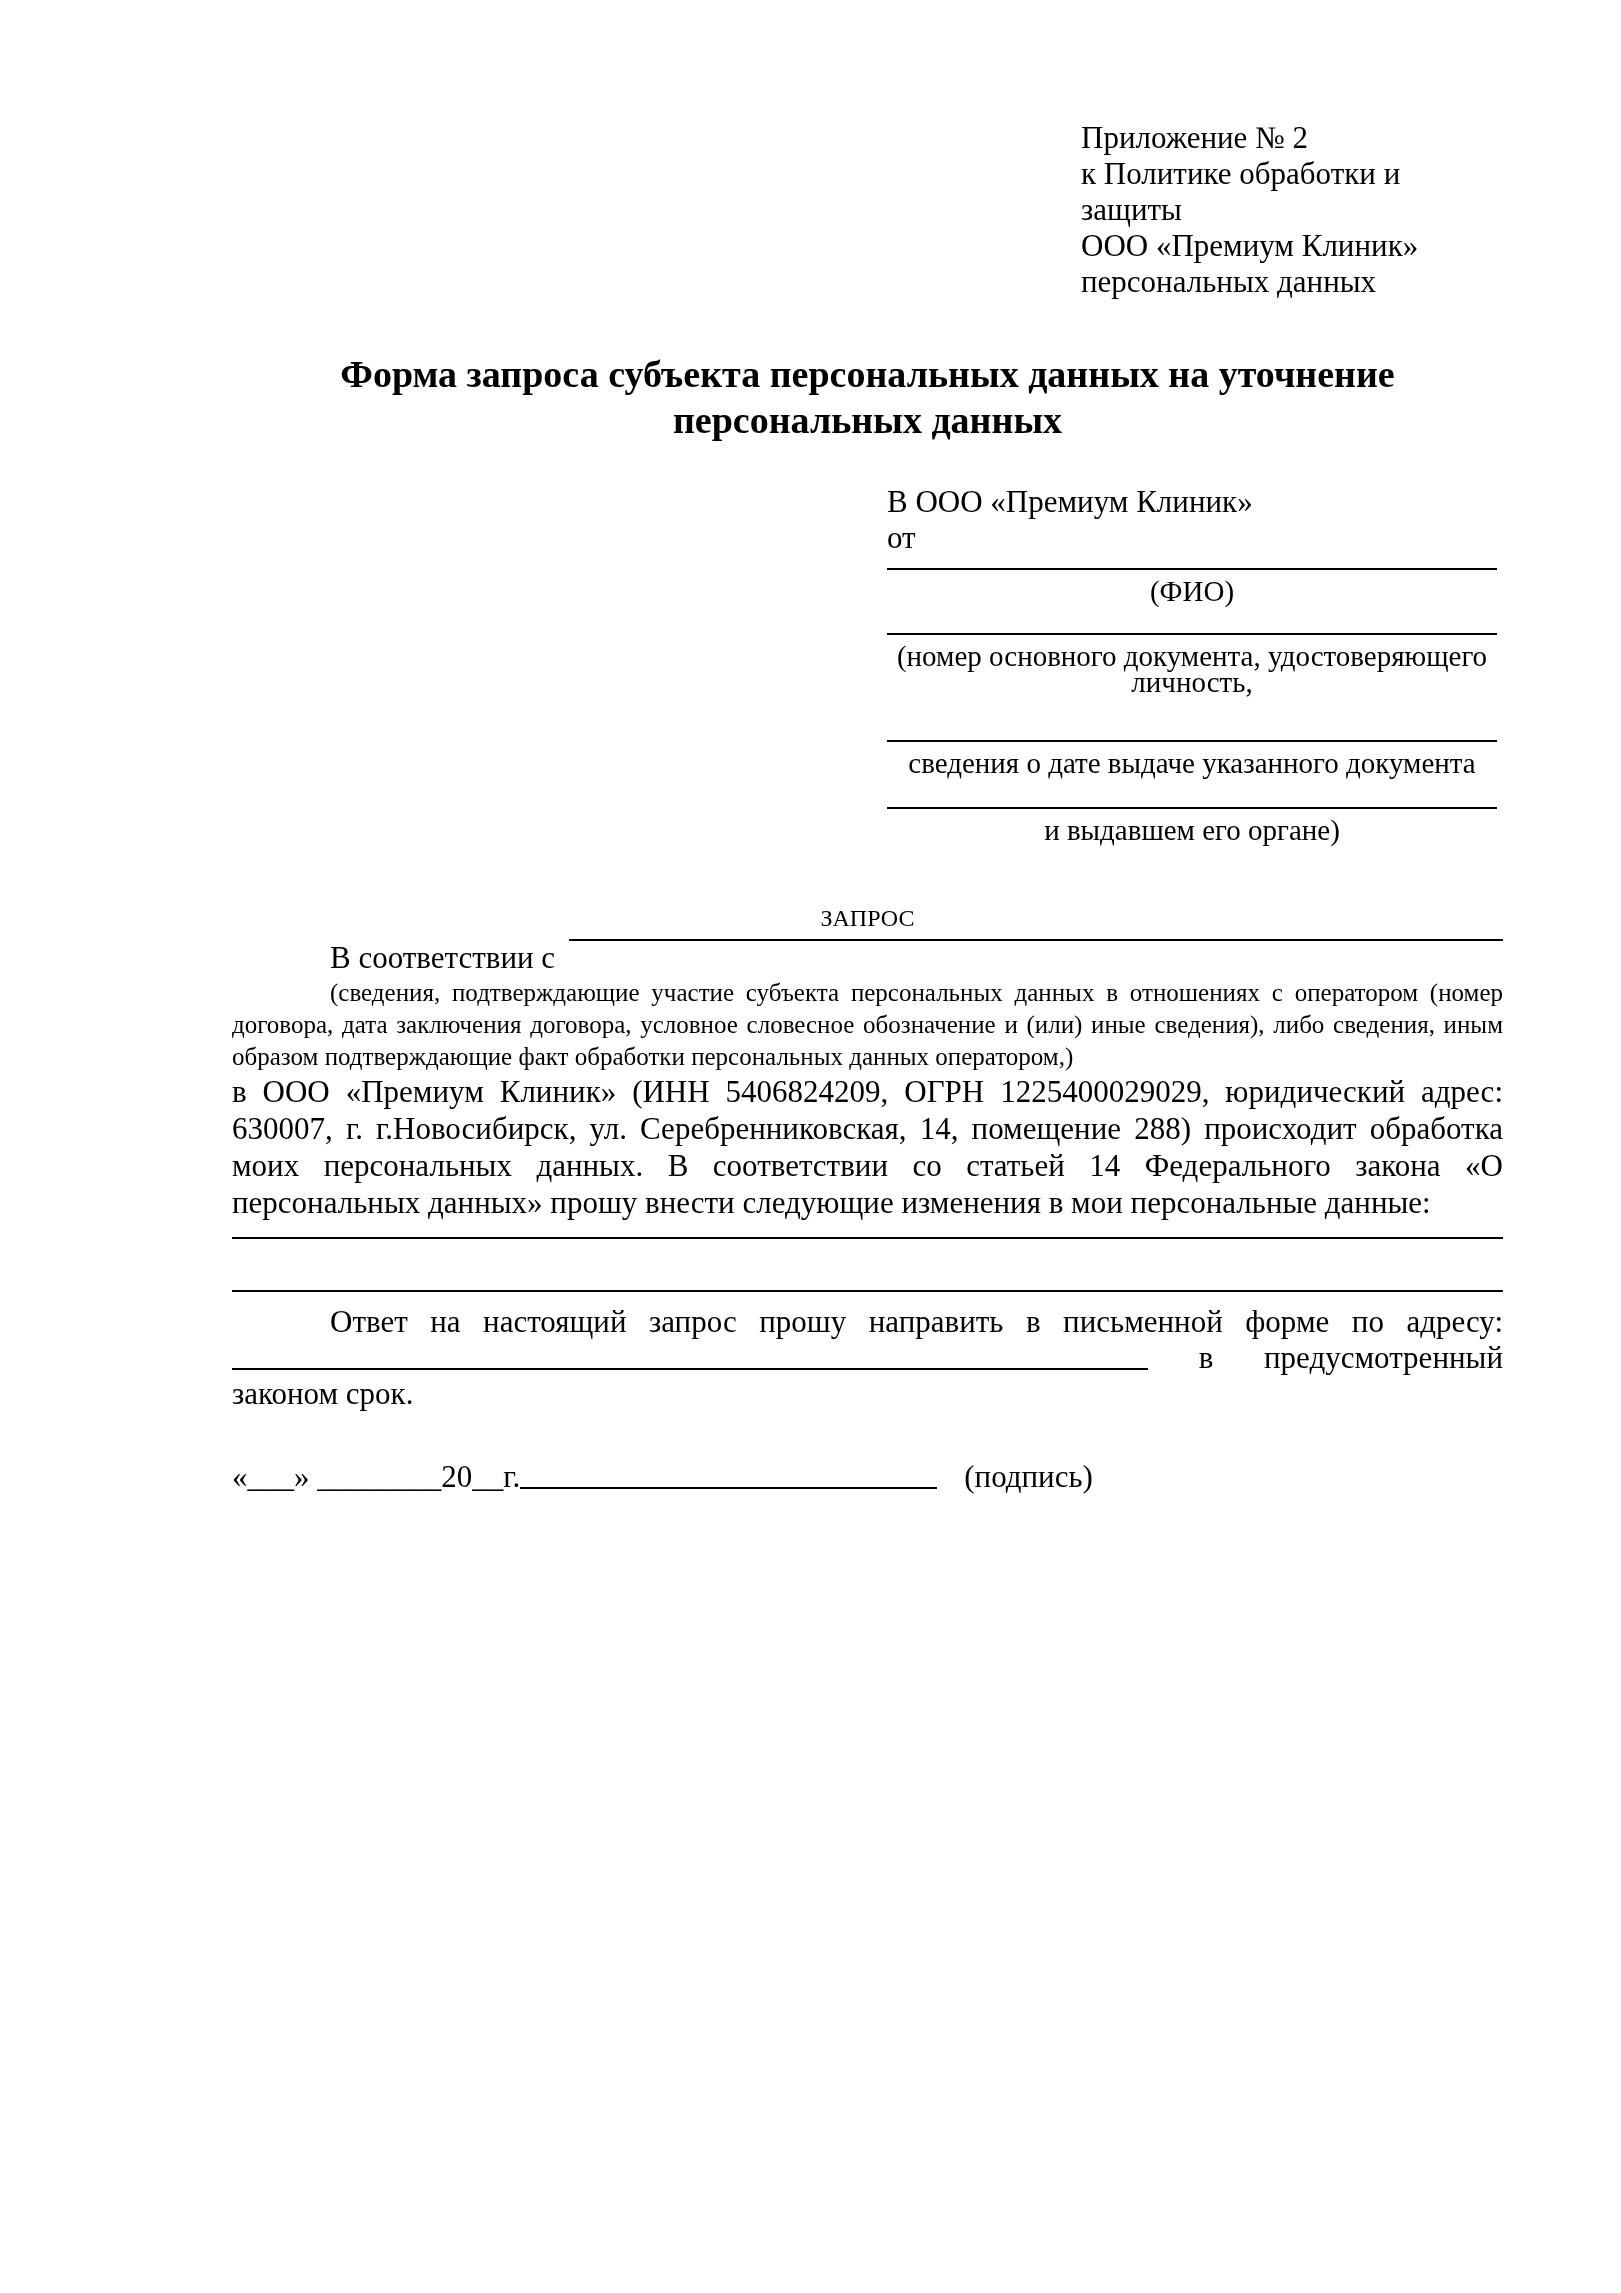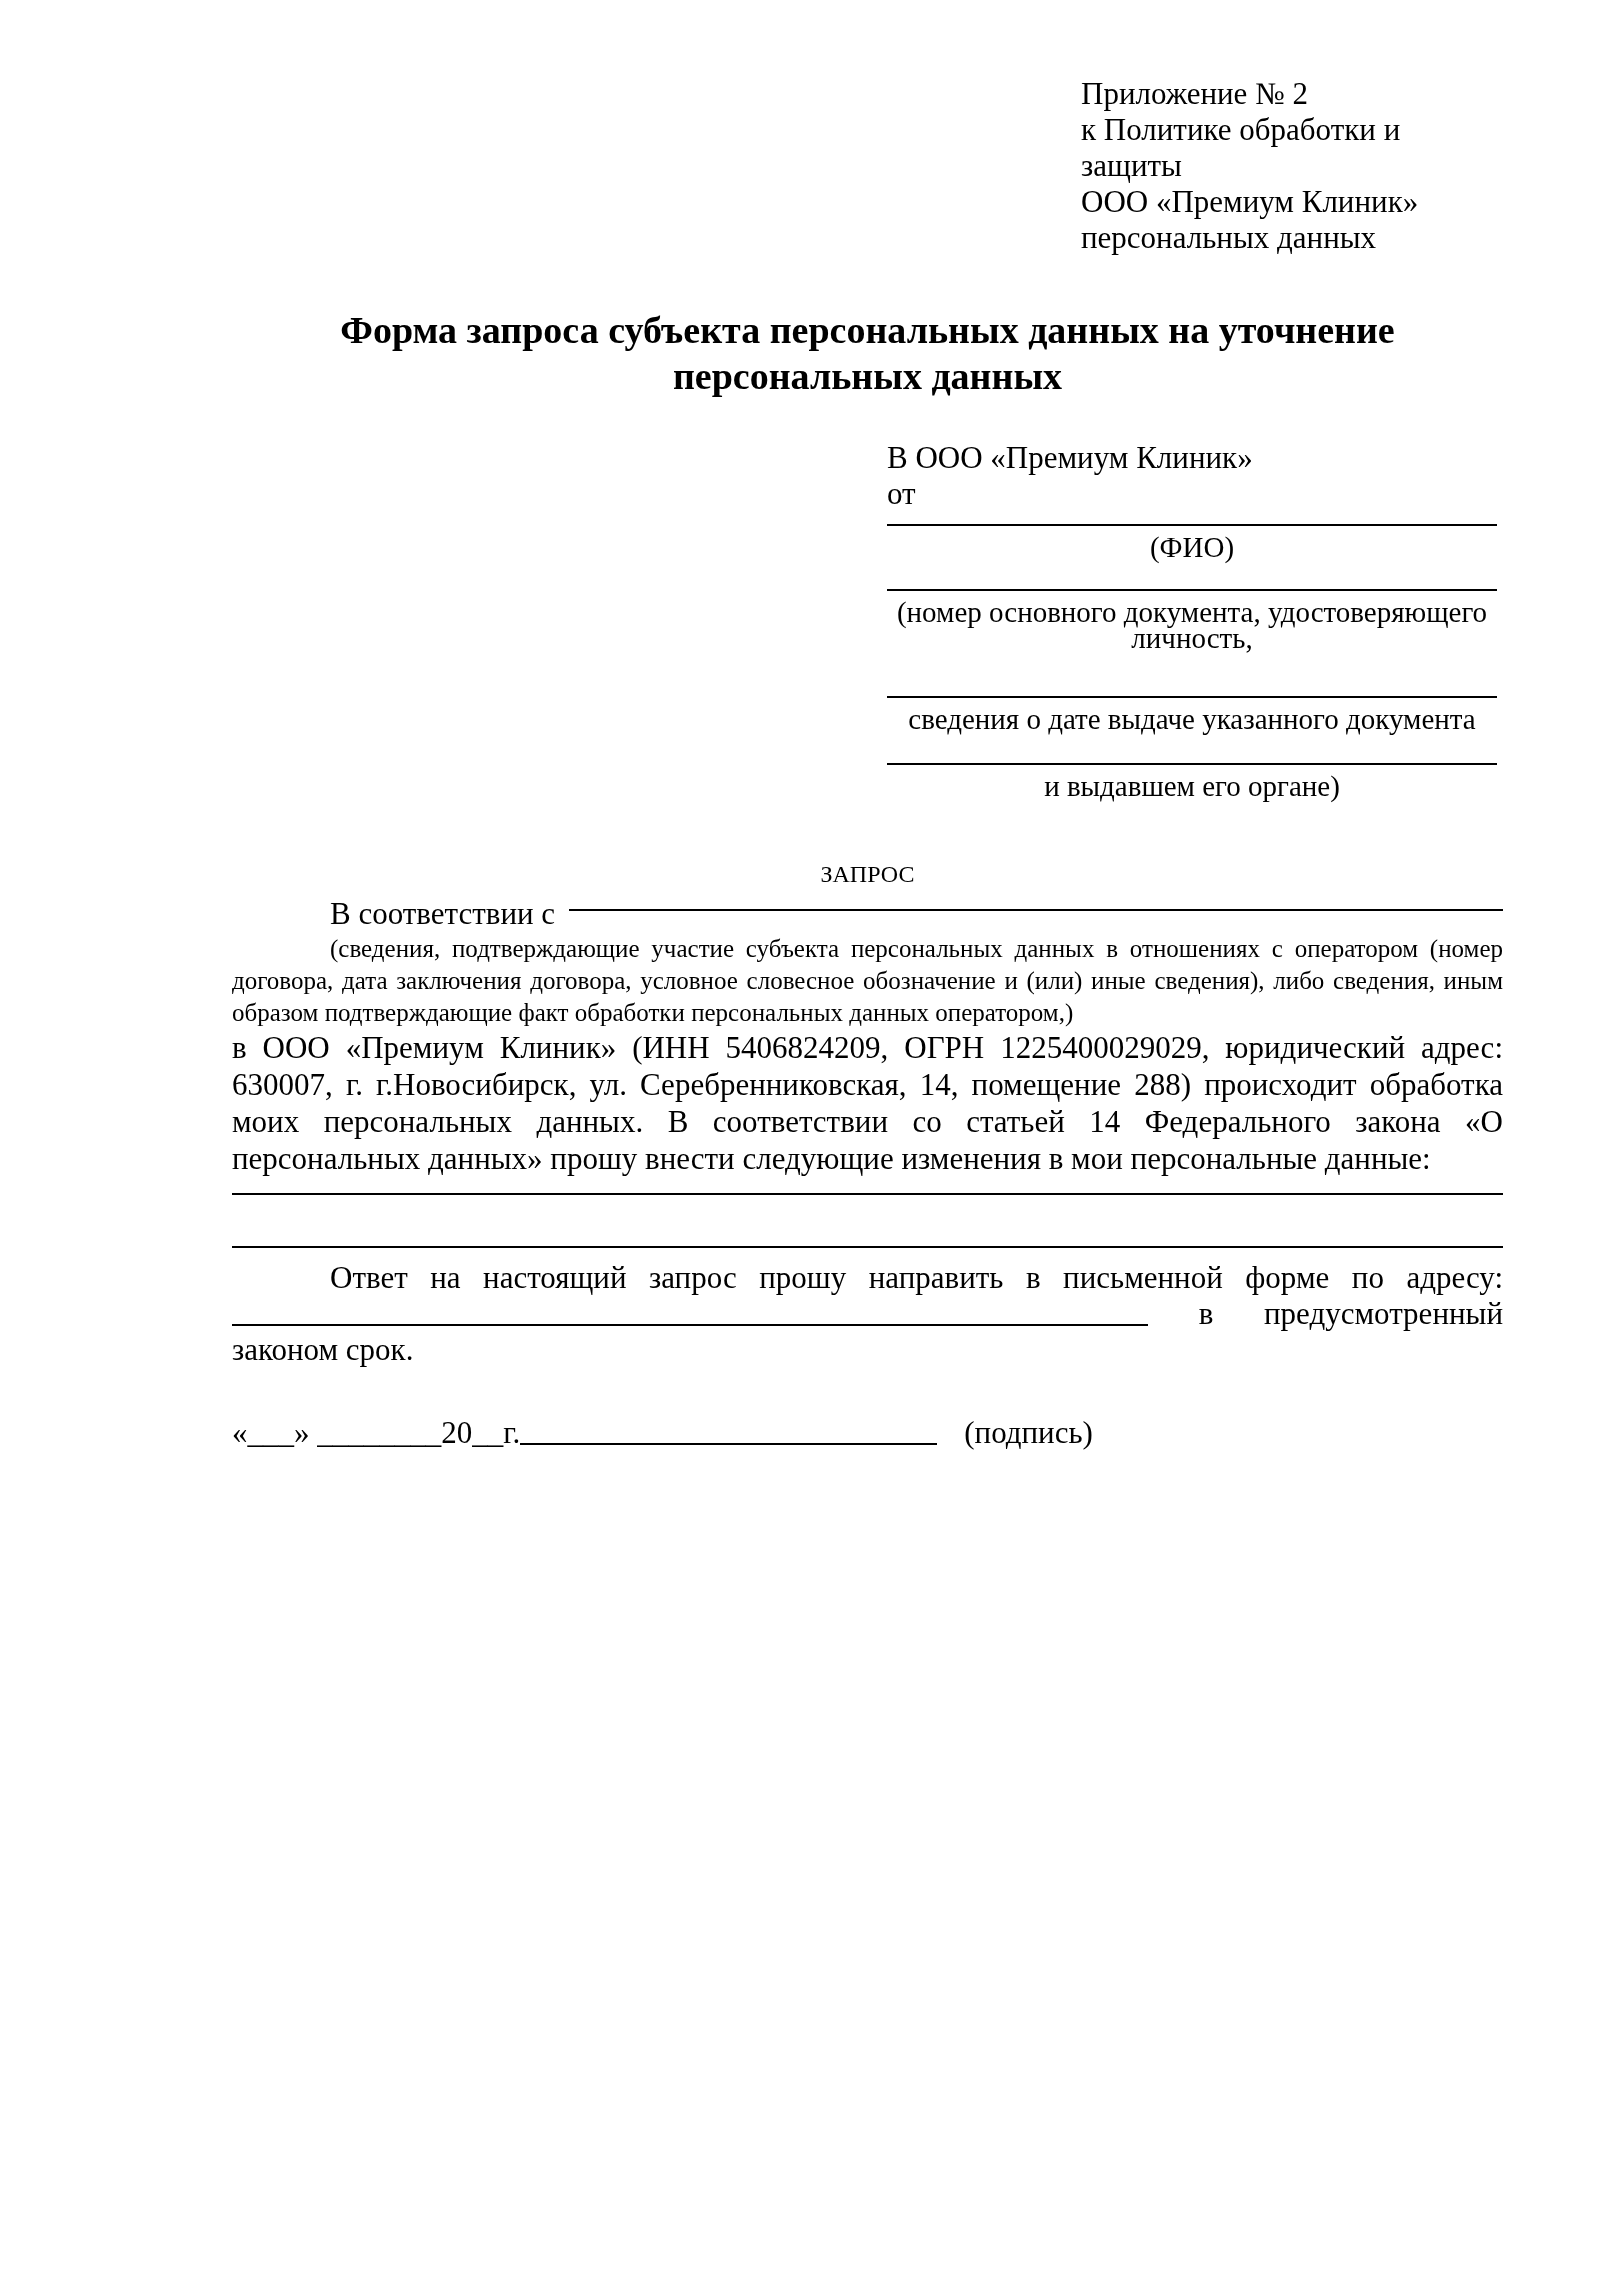--- a/index.html
+++ b/index.html
@@ -11,21 +11,21 @@
     margin: 0 auto;
     background: #ffffff;
     color: #000000;
     font-family: "Liberation Serif", "DejaVu Serif", serif;
     font-size: 31px;
     line-height: 36px;
     padding: 0 118px 0 232px;
     overflow: hidden;
   }
   .appendix {
-    margin-top: 76px;
+    margin-top: 120px;
     margin-left: 849px;
     line-height: 36px;
   }
   .doc-title {
     margin-top: 51px;
     text-align: center;
     font-weight: bold;
     font-size: 38px;
     line-height: 46px;
   }
@@ -51,21 +51,21 @@
   .f3 .blank-line { margin-top: 45px; }
   .f4 .blank-line { margin-top: 30px; }
   .zapros {
     margin-top: 57px;
     text-align: center;
     font-size: 24px;
     line-height: 37px;
   }
   .intro-row {
     display: flex;
-    align-items: center;
+    align-items: flex-start;
     padding-left: 98px;
     margin-top: 2px;
     line-height: 37px;
   }
   .intro-row .label { white-space: nowrap; padding-right: 13.7px; }
   .fill-line {
     flex: 1;
     border-bottom: 2.9px solid #000000;
     height: 0;
     margin-bottom: 6.9px;

